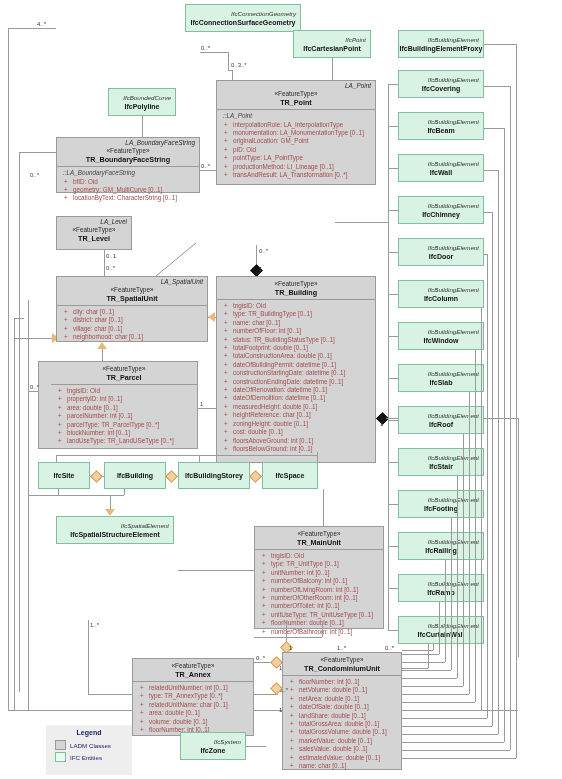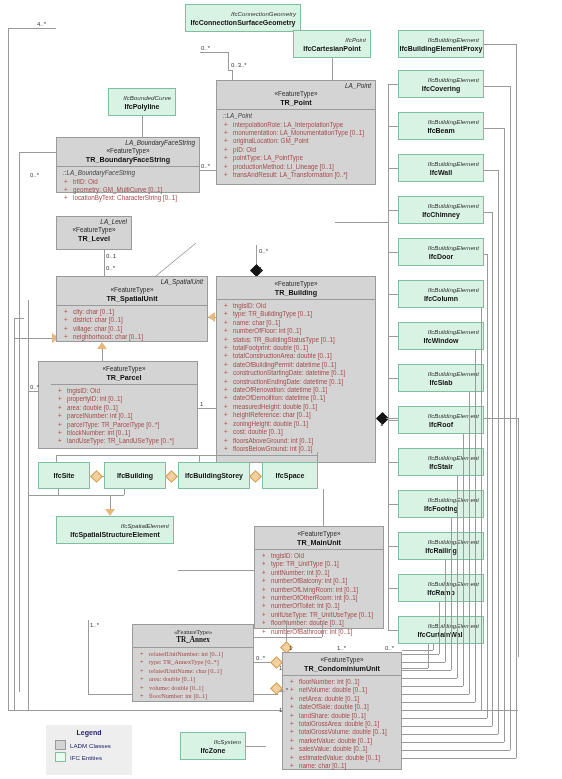--- a/index.html
+++ b/index.html
@@ -300,21 +300,21 @@
       <div class="attr">floorNumber: double [0..1]</div>
       <div class="attr">numberOfBathroom: int [0..1]</div>
     </div>
   </div>
   <div class="ln lnv" style="left:286px;top:621px;height:22px;"></div>
   <div class="dia" style="left:282px;top:643px;"></div>
   <div class="mult" style="left:289px;top:645px;">1</div>
 
   <div class="ln lnh" style="left:384px;top:578px;width:0px;"></div>
 
-  <div class="cls" id="box-annex" style="left:132px;top:624px;width:122px;height:78px;font-family:Liberation Serif, serif;">
+  <div class="cls" id="box-annex" style="left:132px;top:658px;width:122px;height:78px;">
     <div class="stereo" style="padding-top:3px;">«FeatureType»</div>
     <div class="nm">TR_Annex</div>
     <div class="sep"></div>
     <div class="attrs">
       <div class="attr">relatedUnitNumber: int [0..1]</div>
       <div class="attr">type: TR_AnnexType [0..*]</div>
       <div class="attr">relatedUnitName: char [0..1]</div>
       <div class="attr">area: double [0..1]</div>
       <div class="attr">volume: double [0..1]</div>
       <div class="attr">floorNumber: int [0..1]</div>

